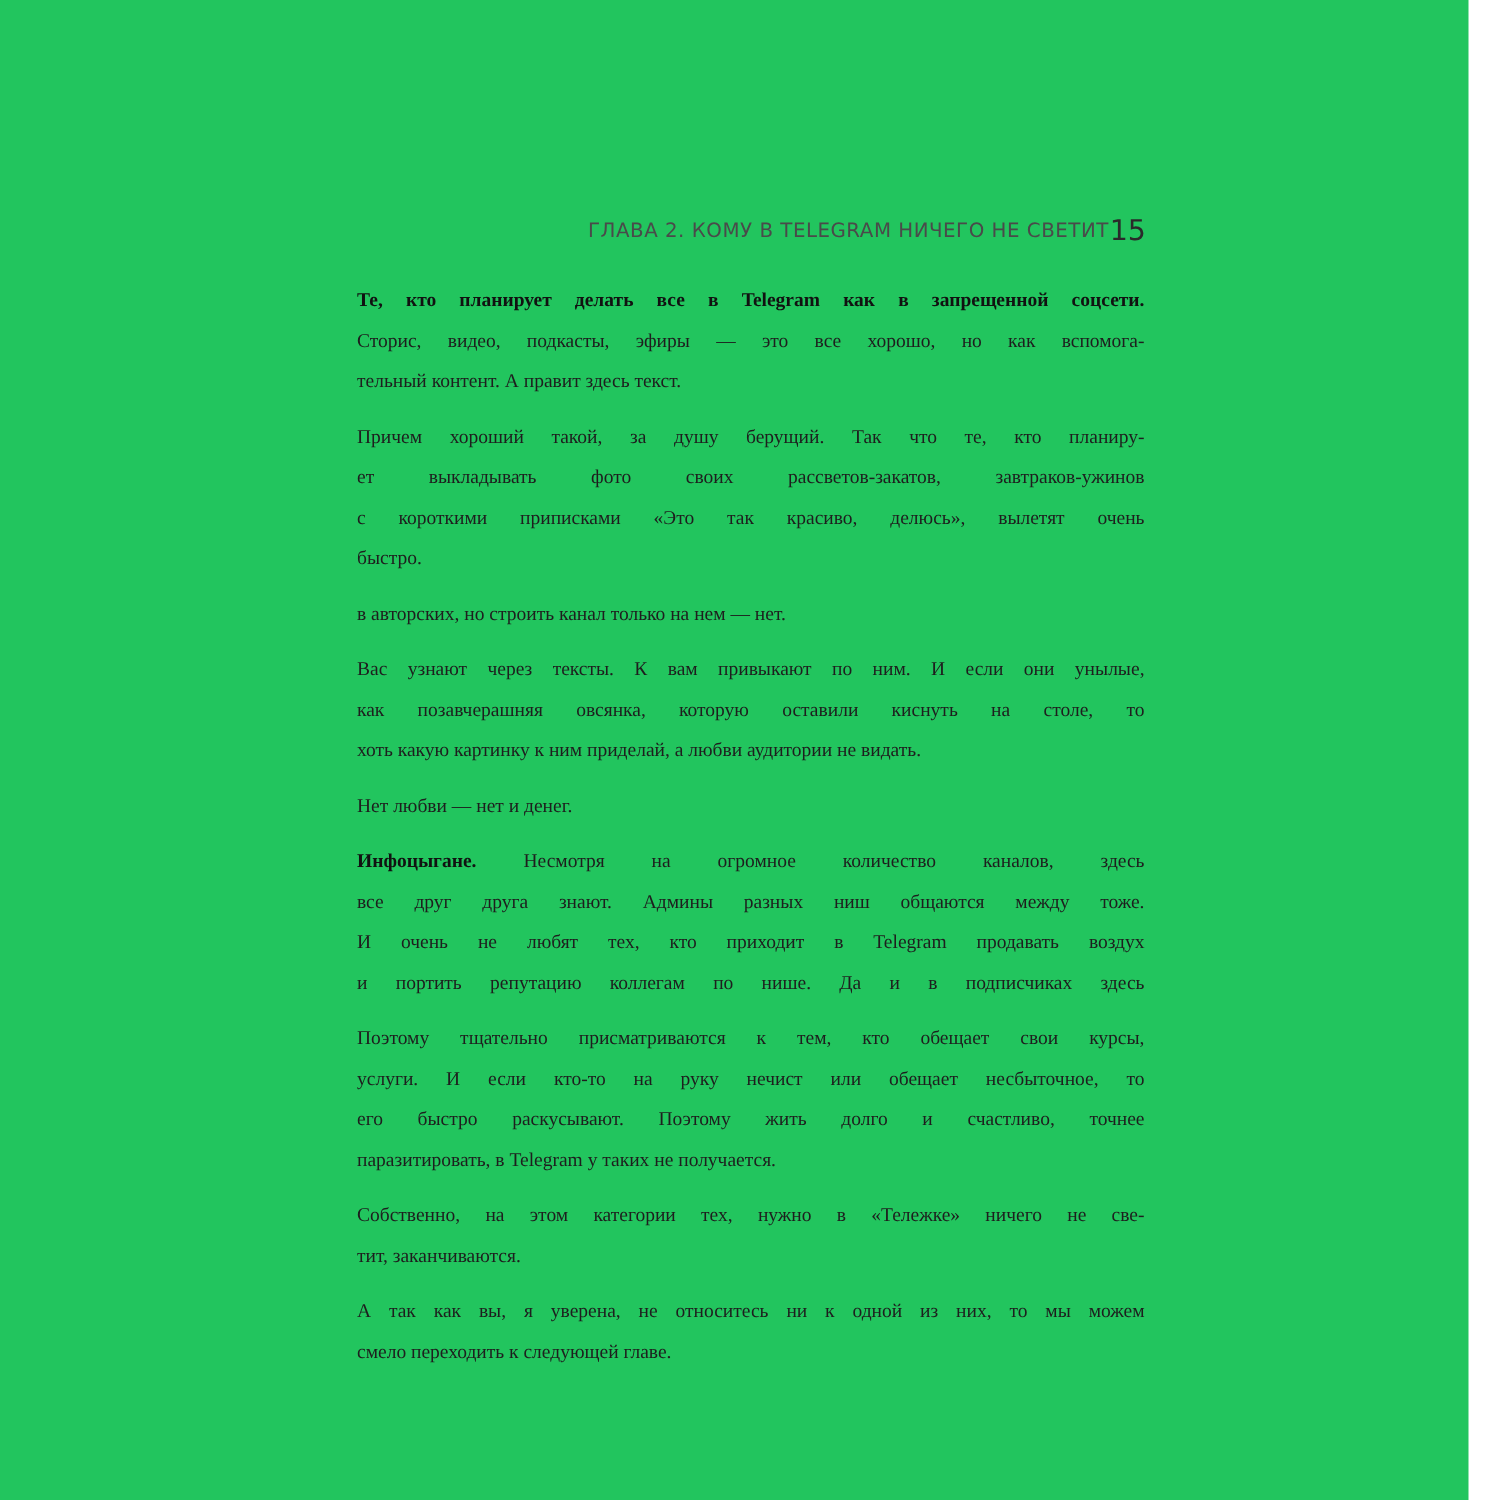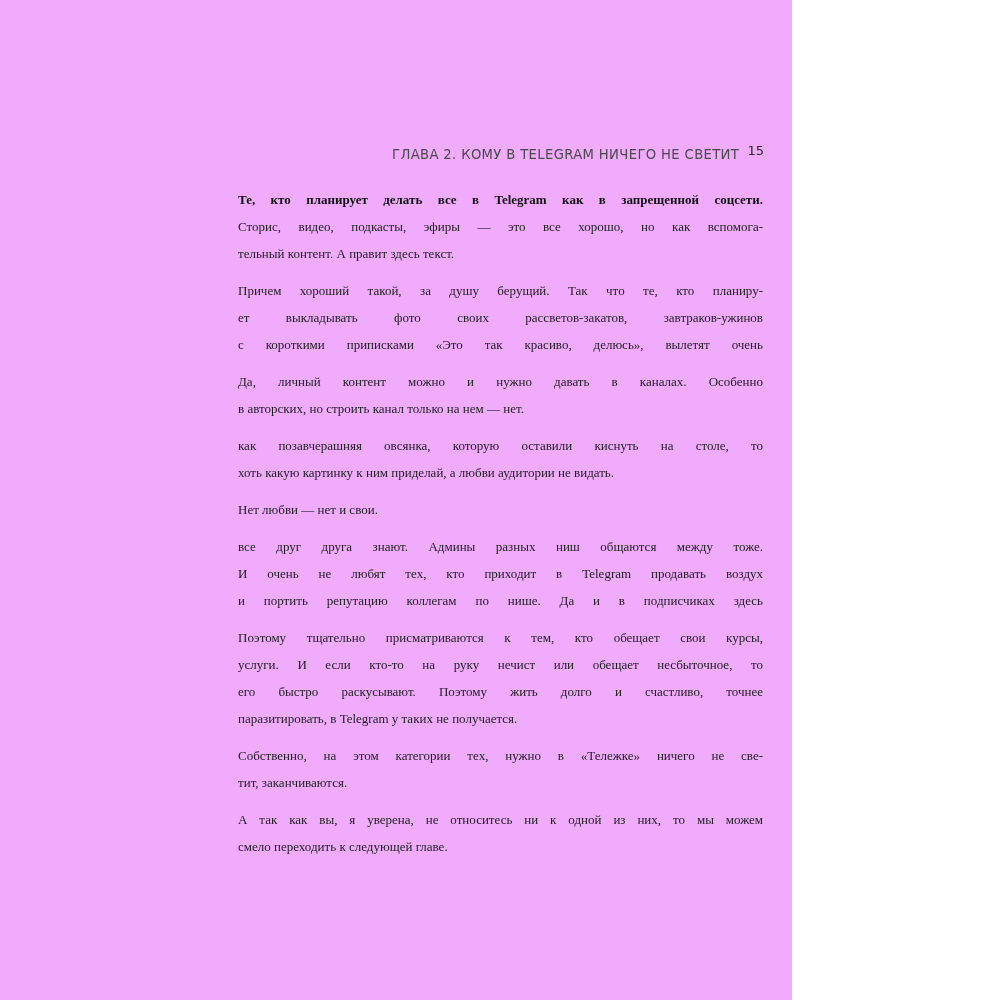--- a/index.html
+++ b/index.html
@@ -9,22 +9,22 @@
     }
     body {
       width: 1000px;
       height: 1000px;
       position: relative;
       overflow: hidden;
     }
     .page {
       position: absolute;
       left: 0; top: 0;
-      width: 792px; height: 1000px;
-      background: #f0abfc;
+      width: 979px; height: 1000px;
+      background: #22c55e;
     }
     .running-head {
       position: absolute;
       top: 143px;
       left: 380px;
       width: 384px;
       height: 24px;
       font-family: "DejaVu Sans", "Liberation Sans", sans-serif;
       color: #3a3a3a;
     }
@@ -34,21 +34,21 @@
       top: 4px;
       font-size: 13.2px;
       letter-spacing: 0.35px;
       white-space: nowrap;
       color: #4a4a4a;
     }
     .running-head .folio {
       position: absolute;
       right: 0;
       top: 0;
-      font-size: 13px;
+      font-size: 19px;
       color: #2a2a2a;
     }
     .body-text {
       position: absolute;
       left: 238px;
       top: 186px;
       width: 525px;
       font-family: Liberation Serif, serif;
       font-size: 13px;
       color: #1e1e1e;
@@ -91,37 +91,39 @@
     <p class="para">
       <span class="line"><span class="bold">Те, кто планирует делать все в Telegram как в запрещенной соцсети.</span><span></span></span>
       <span class="line">Сторис, видео, подкасты, эфиры — это все хорошо, но как вспомога-</span>
       <span class="line last">тельный контент. А правит здесь текст.</span>
     </p>
 
     <p class="para">
       <span class="line">Причем хороший такой, за душу берущий. Так что те, кто планиру-</span>
       <span class="line">ет выкладывать фото своих рассветов-закатов, завтраков-ужинов</span>
       <span class="line">с короткими приписками «Это так красиво, делюсь», вылетят очень</span>
+      <span class="line last">быстро.</span>
     </p>
 
     <p class="para">
-      <span class="line">Да, личный контент можно и нужно давать в каналах. Особенно</span>
       <span class="line last">в авторских, но строить канал только на нем — нет.</span>
     </p>
 
     <p class="para">
+      <span class="line">Вас узнают через тексты. К вам привыкают по ним. И если они унылые,</span>
       <span class="line">как позавчерашняя овсянка, которую оставили киснуть на столе, то</span>
       <span class="line last">хоть какую картинку к ним приделай, а любви аудитории не видать.</span>
     </p>
 
     <p class="para">
-      <span class="line last">Нет любви — нет и свои.</span>
+      <span class="line last">Нет любви — нет и денег.</span>
     </p>
 
     <p class="para">
+      <span class="line"><span class="bold">Инфоцыгане.</span><span> Несмотря на огромное количество каналов, здесь</span></span>
       <span class="line">все друг друга знают. Админы разных ниш общаются между тоже.</span>
       <span class="line">И очень не любят тех, кто приходит в Telegram продавать воздух</span>
       <span class="line">и портить репутацию коллегам по нише. Да и в подписчиках здесь</span>
     </p>
 
     <p class="para">
       <span class="line">Поэтому тщательно присматриваются к тем, кто обещает свои курсы,</span>
       <span class="line">услуги. И если кто-то на руку нечист или обещает несбыточное, то</span>
       <span class="line">его быстро раскусывают. Поэтому жить долго и счастливо, точнее</span>
       <span class="line last">паразитировать, в Telegram у таких не получается.</span>

